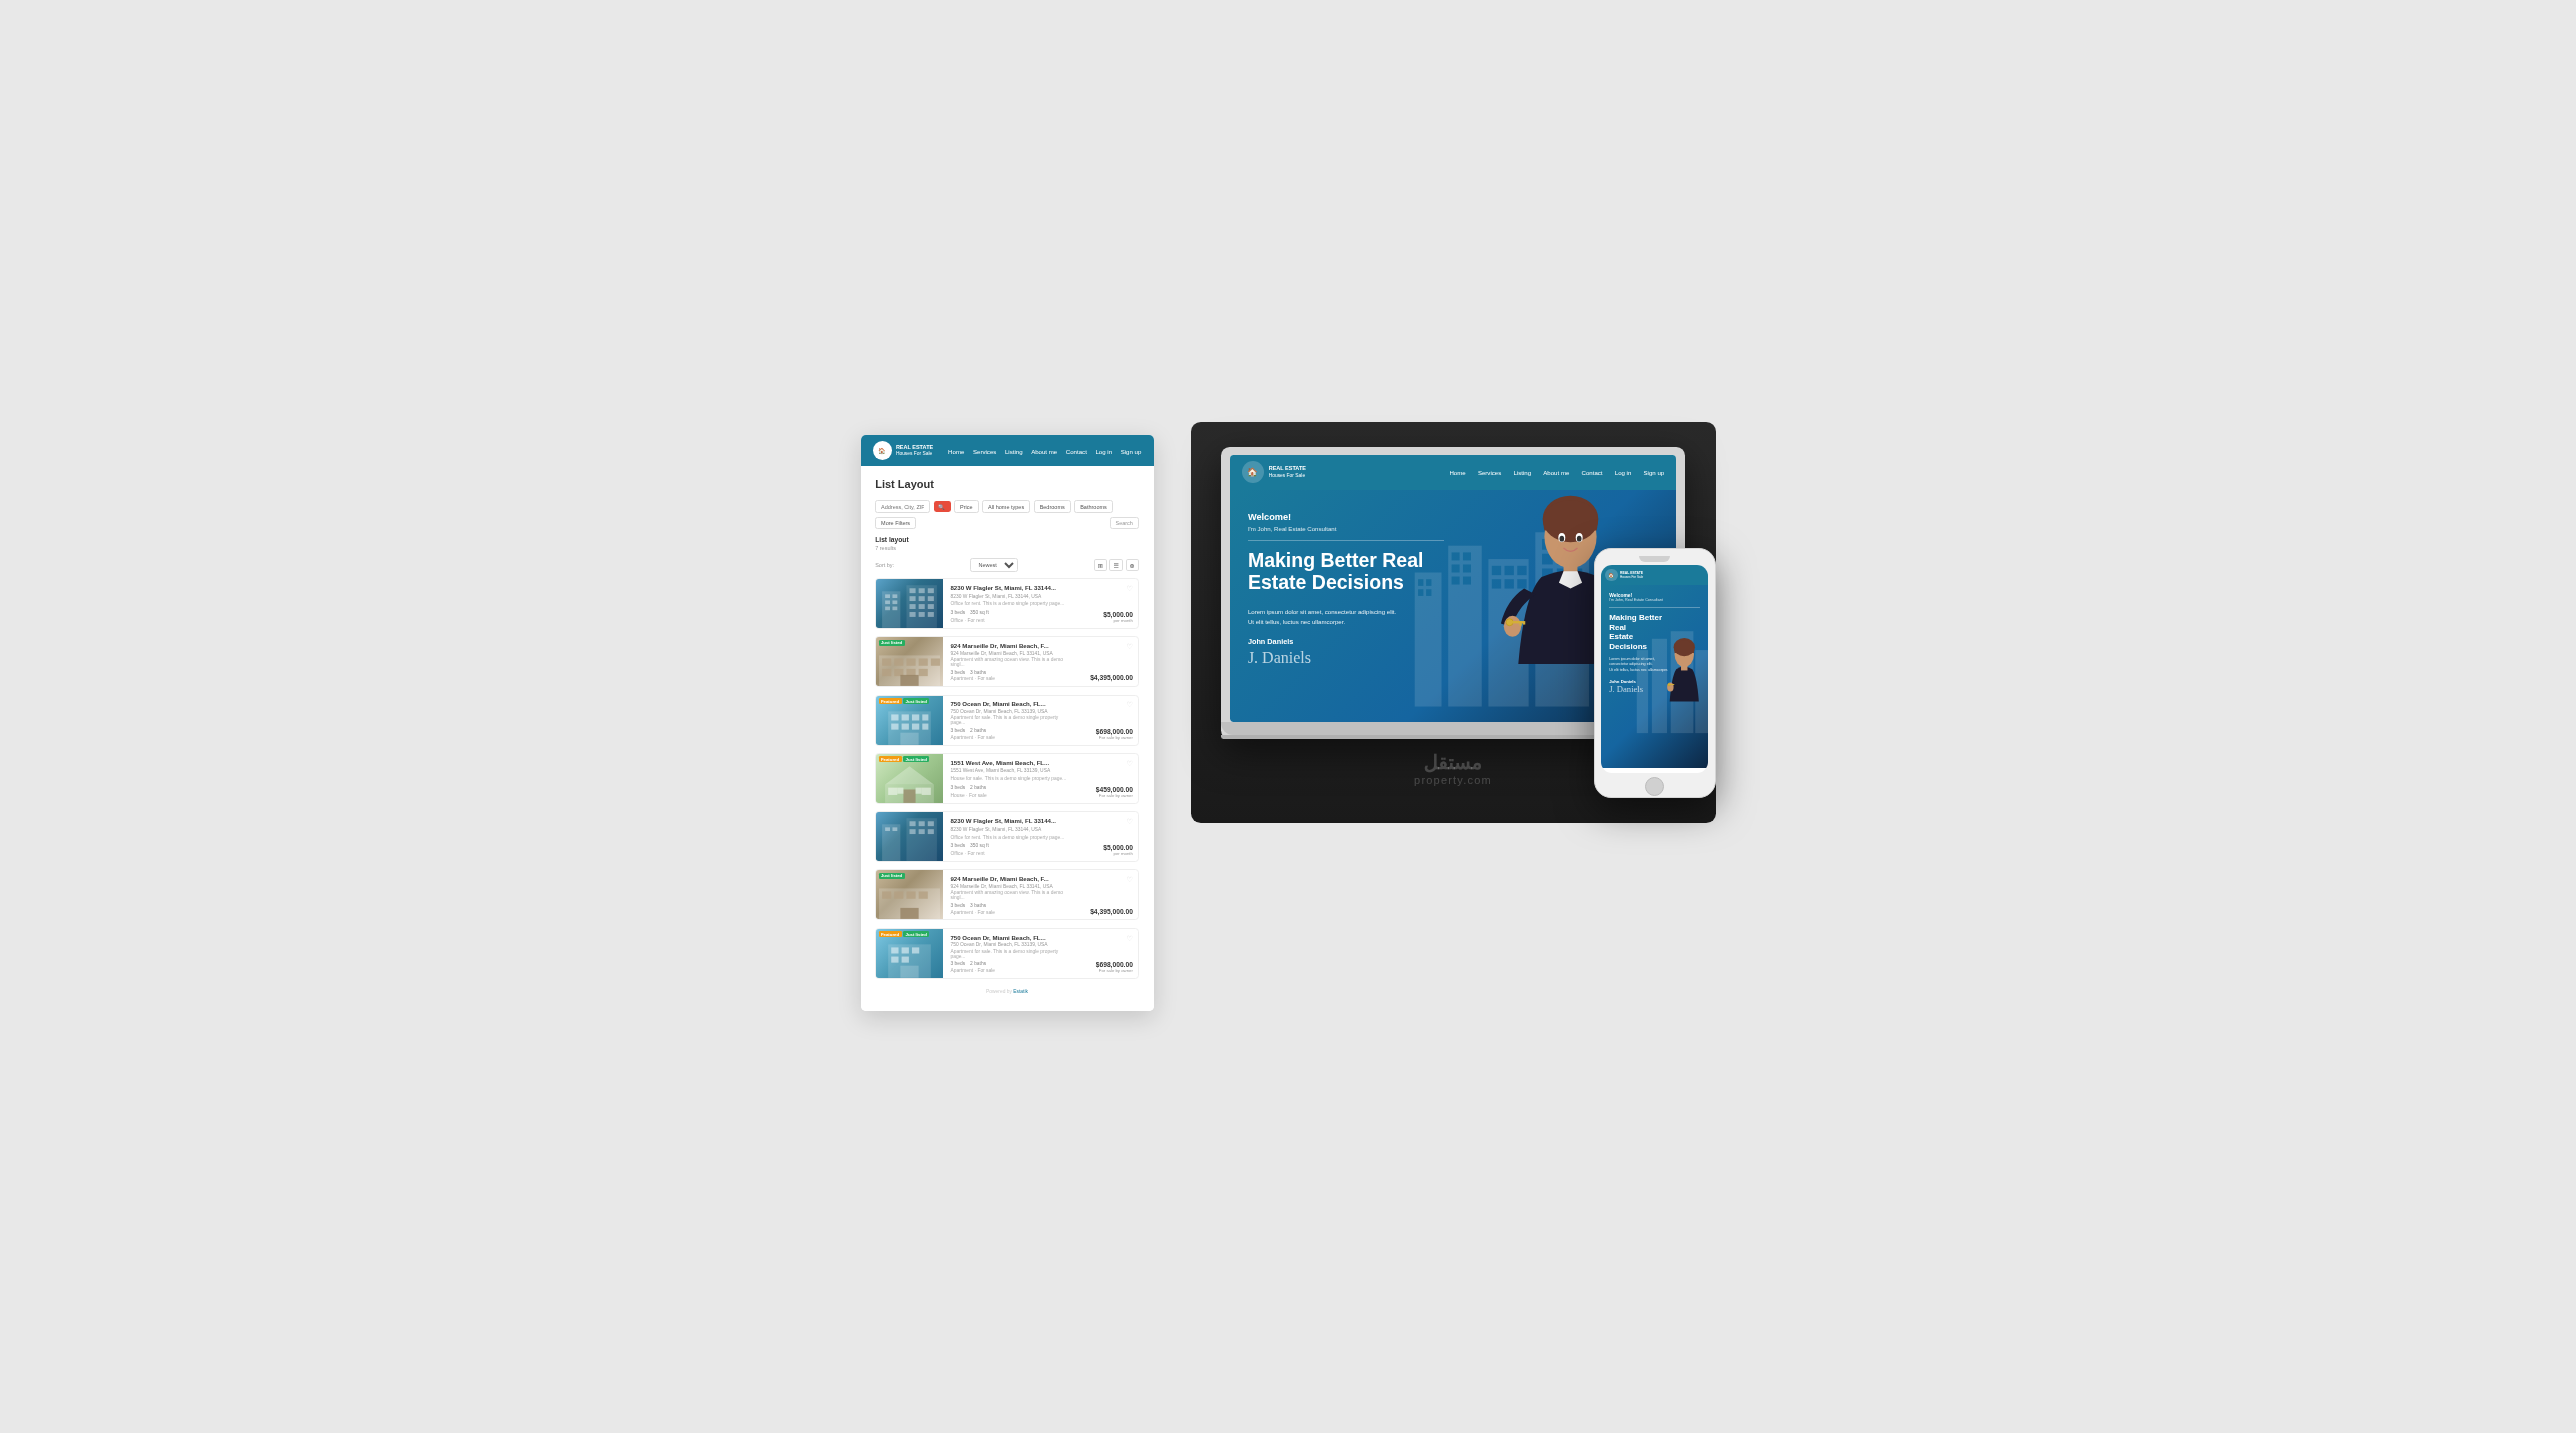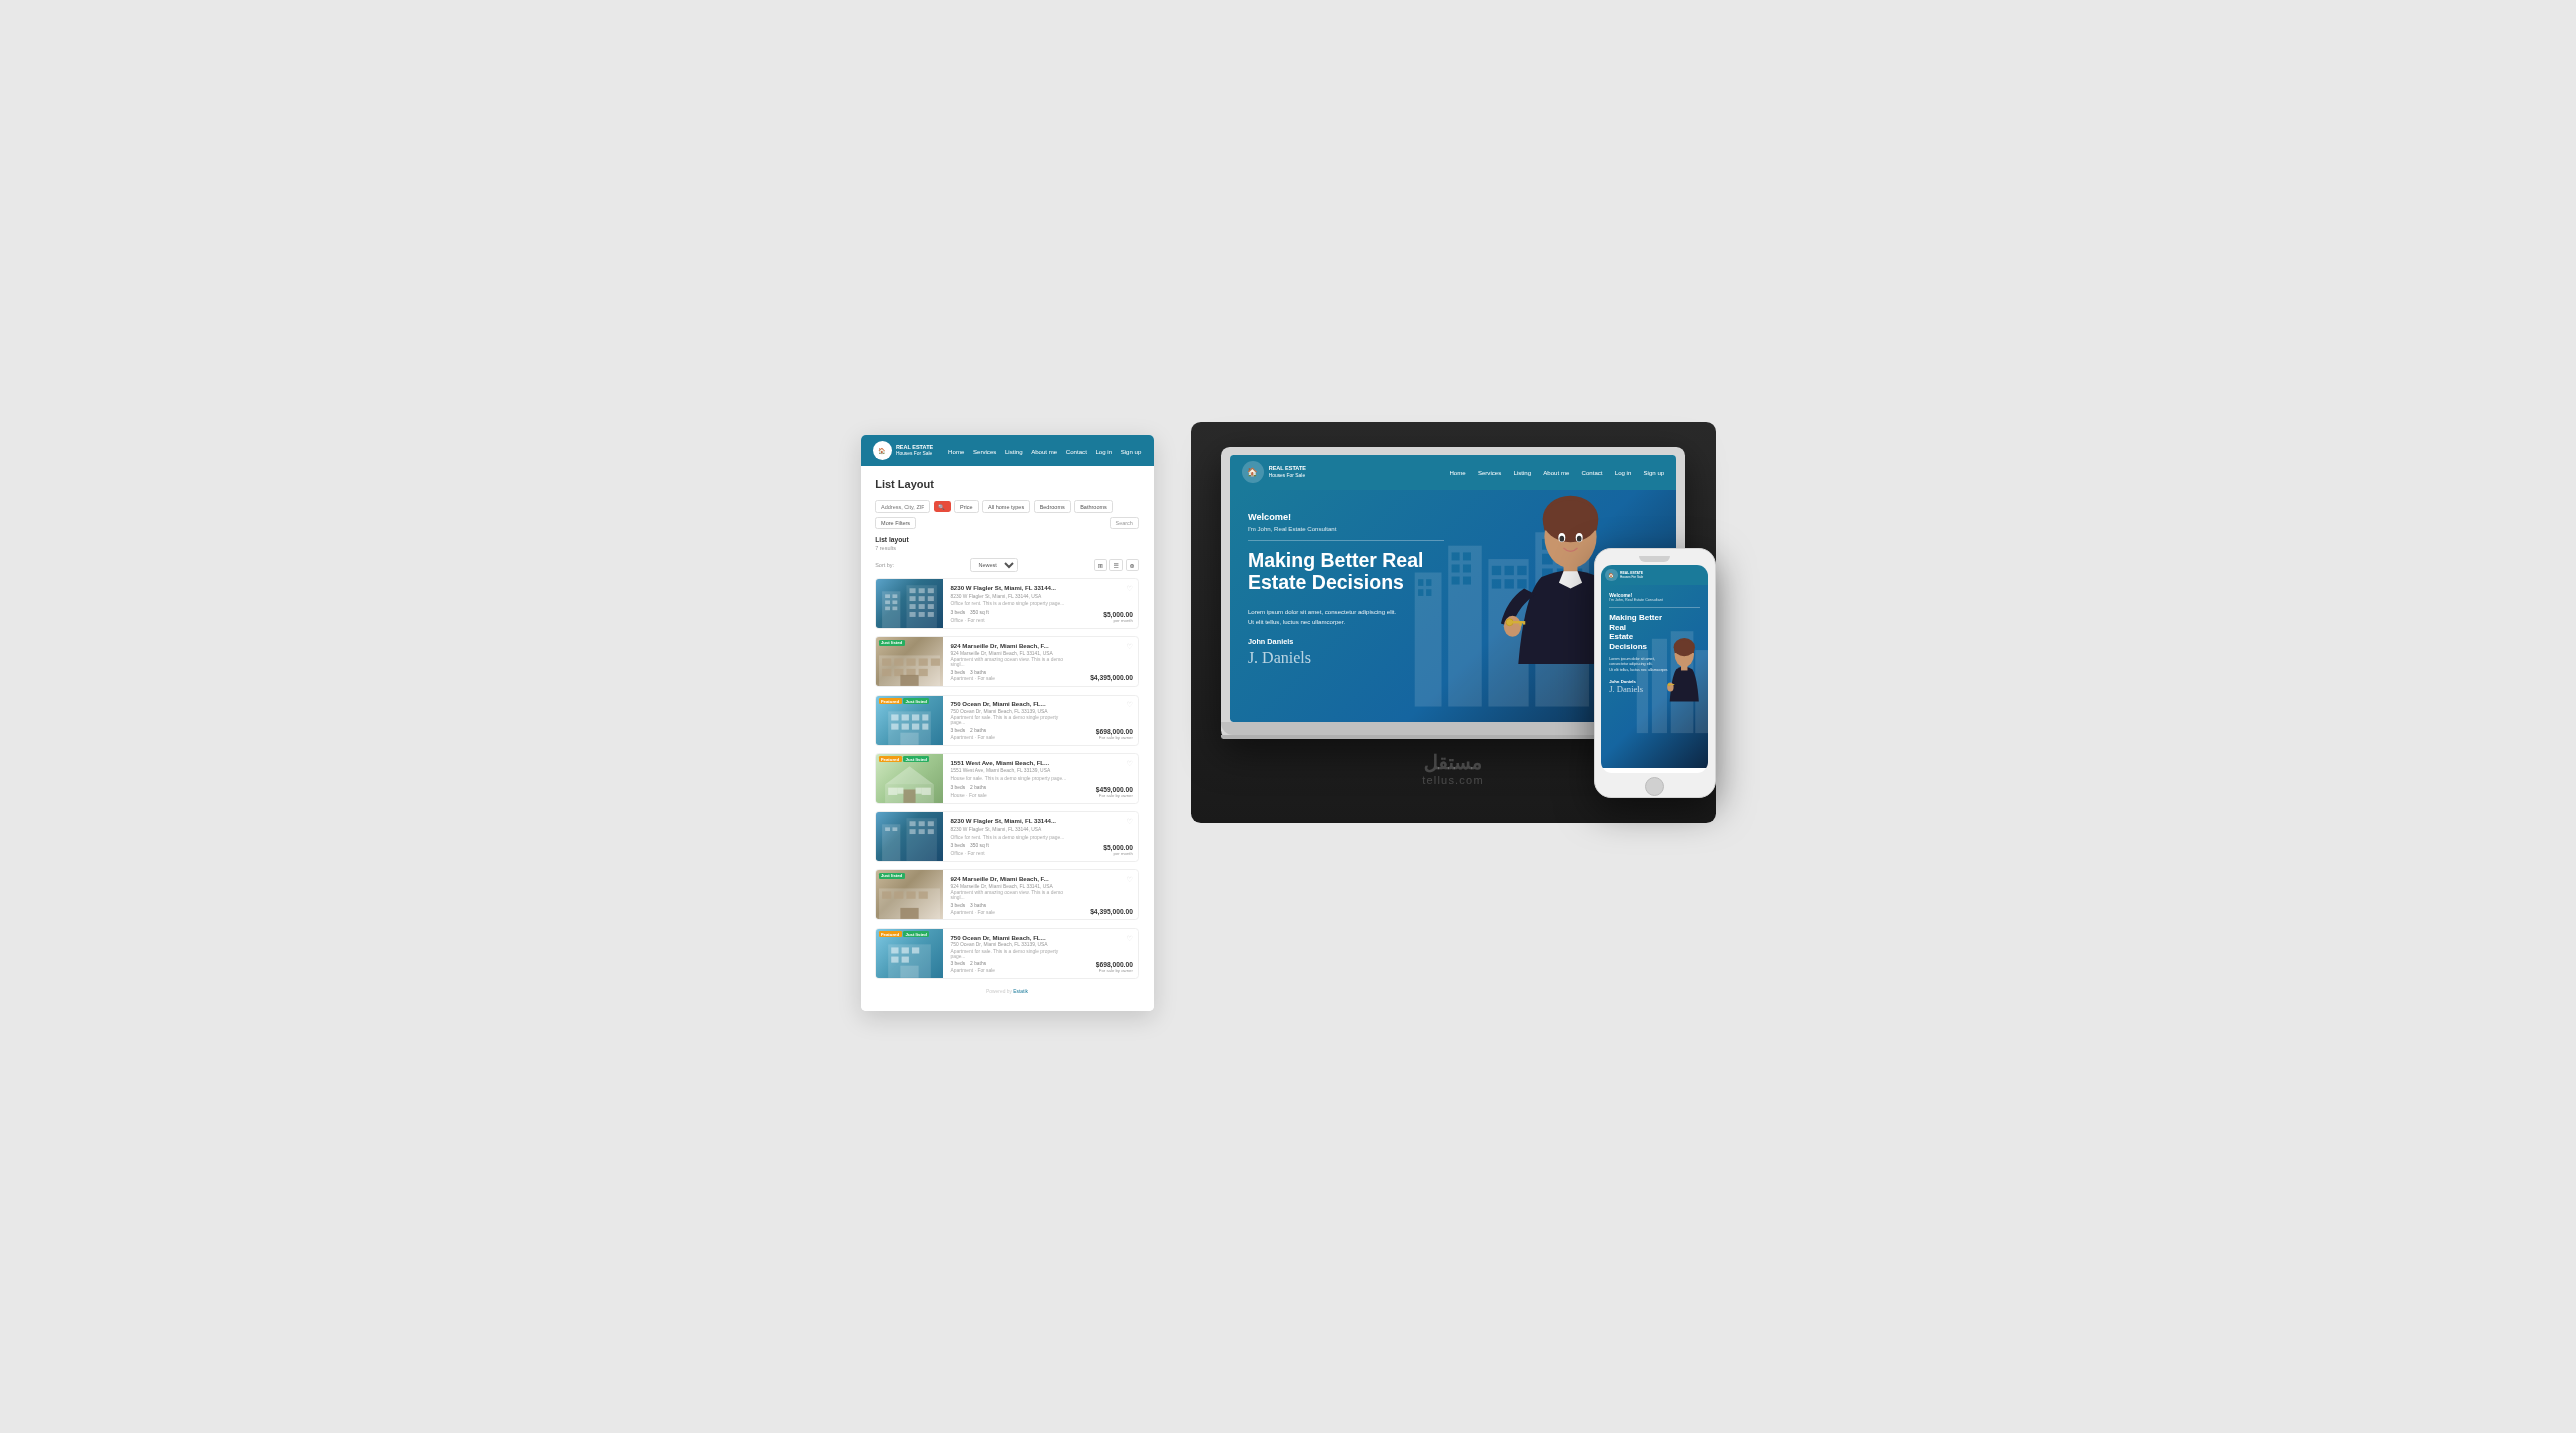--- a/index.html
+++ b/index.html
@@ -842,18 +842,18 @@
             </svg>
           </div>
         </div>
       </div>
 
       <div style="width: 19.5px; height: 19.5px; background: #d0d0d0; border-radius: 50%; margin: 3.7px auto 0; border: 1.2px solid #bbb;"></div>
     </div>
 
     <div style="text-align: center; margin-top: 12.2px;">
       <div style="font-size: 19.5px; color: rgba(255,255,255,0.2); font-weight: bold; letter-spacing: 1.8px; font-family: Arial, sans-serif; text-align: center;">مستقل</div>
-      <div style="font-size: 11px; color: rgba(255,255,255,0.2); letter-spacing: 1.2px;">tellus.com</div>
+      <div style="font-size: 11px; color: rgba(255,255,255,0.2); letter-spacing: 1.2px;">property.com</div>
     </div>
   </div>
 
 </div>
 
 
 </body></html>

